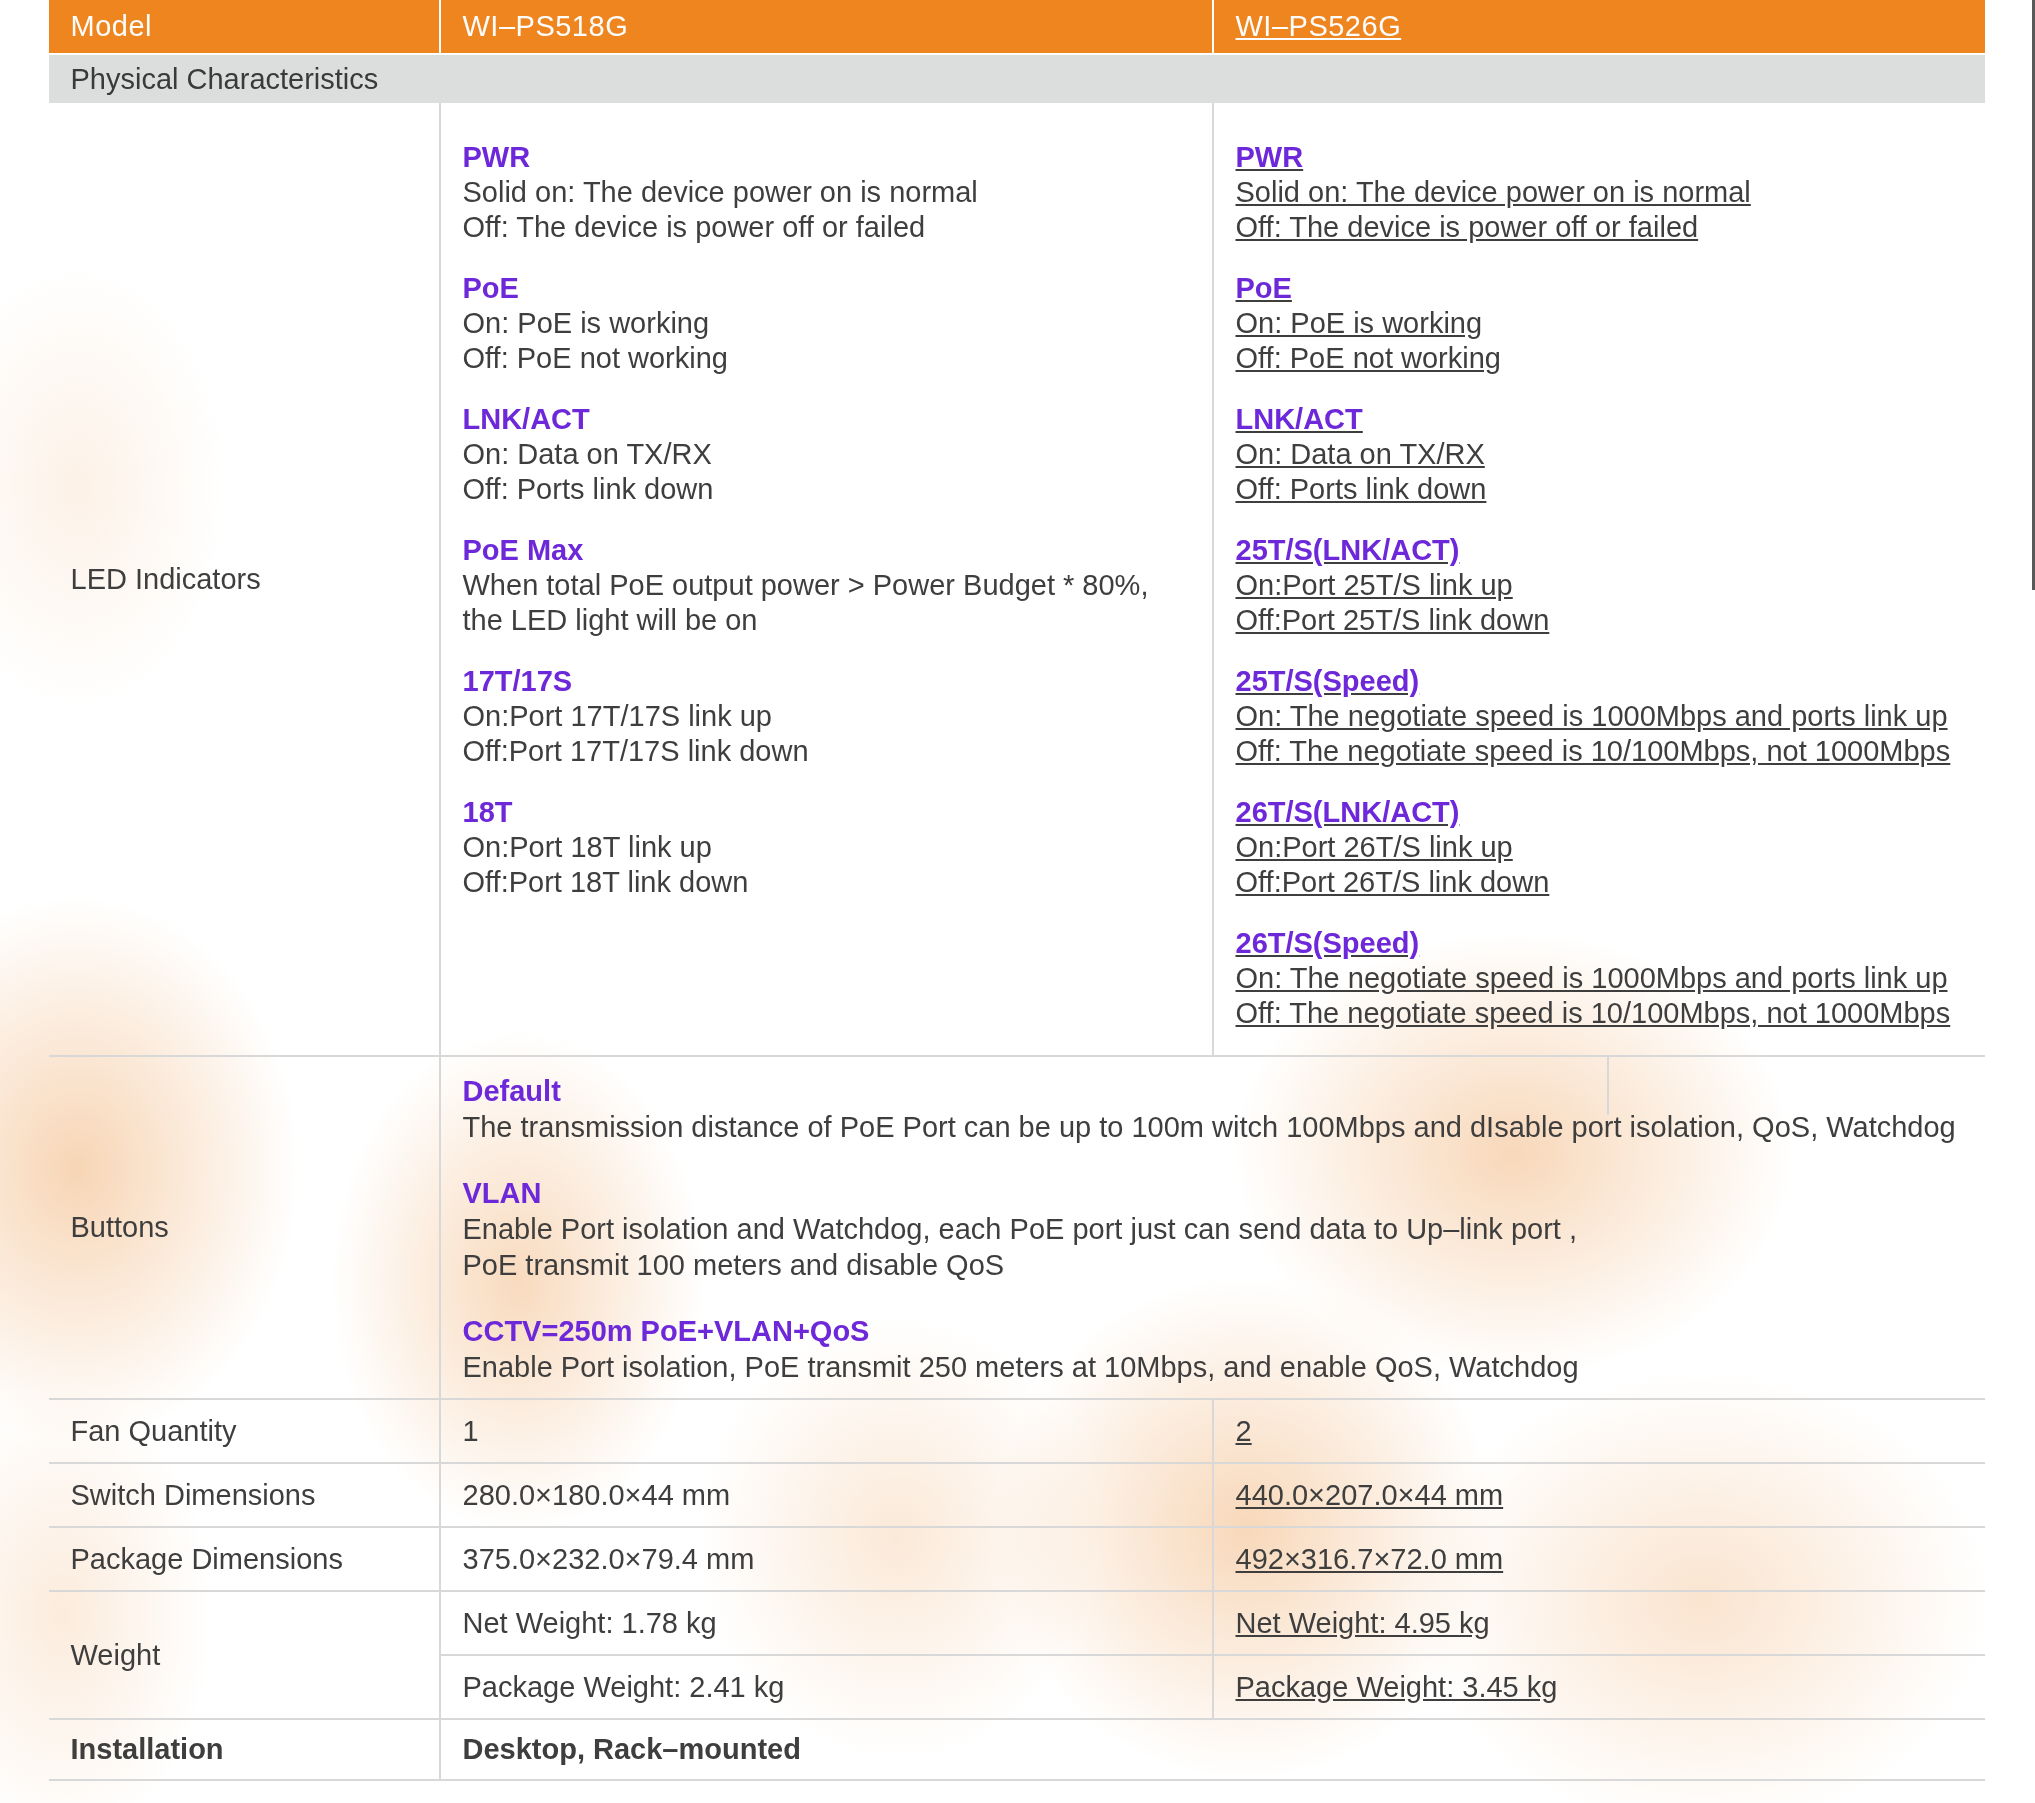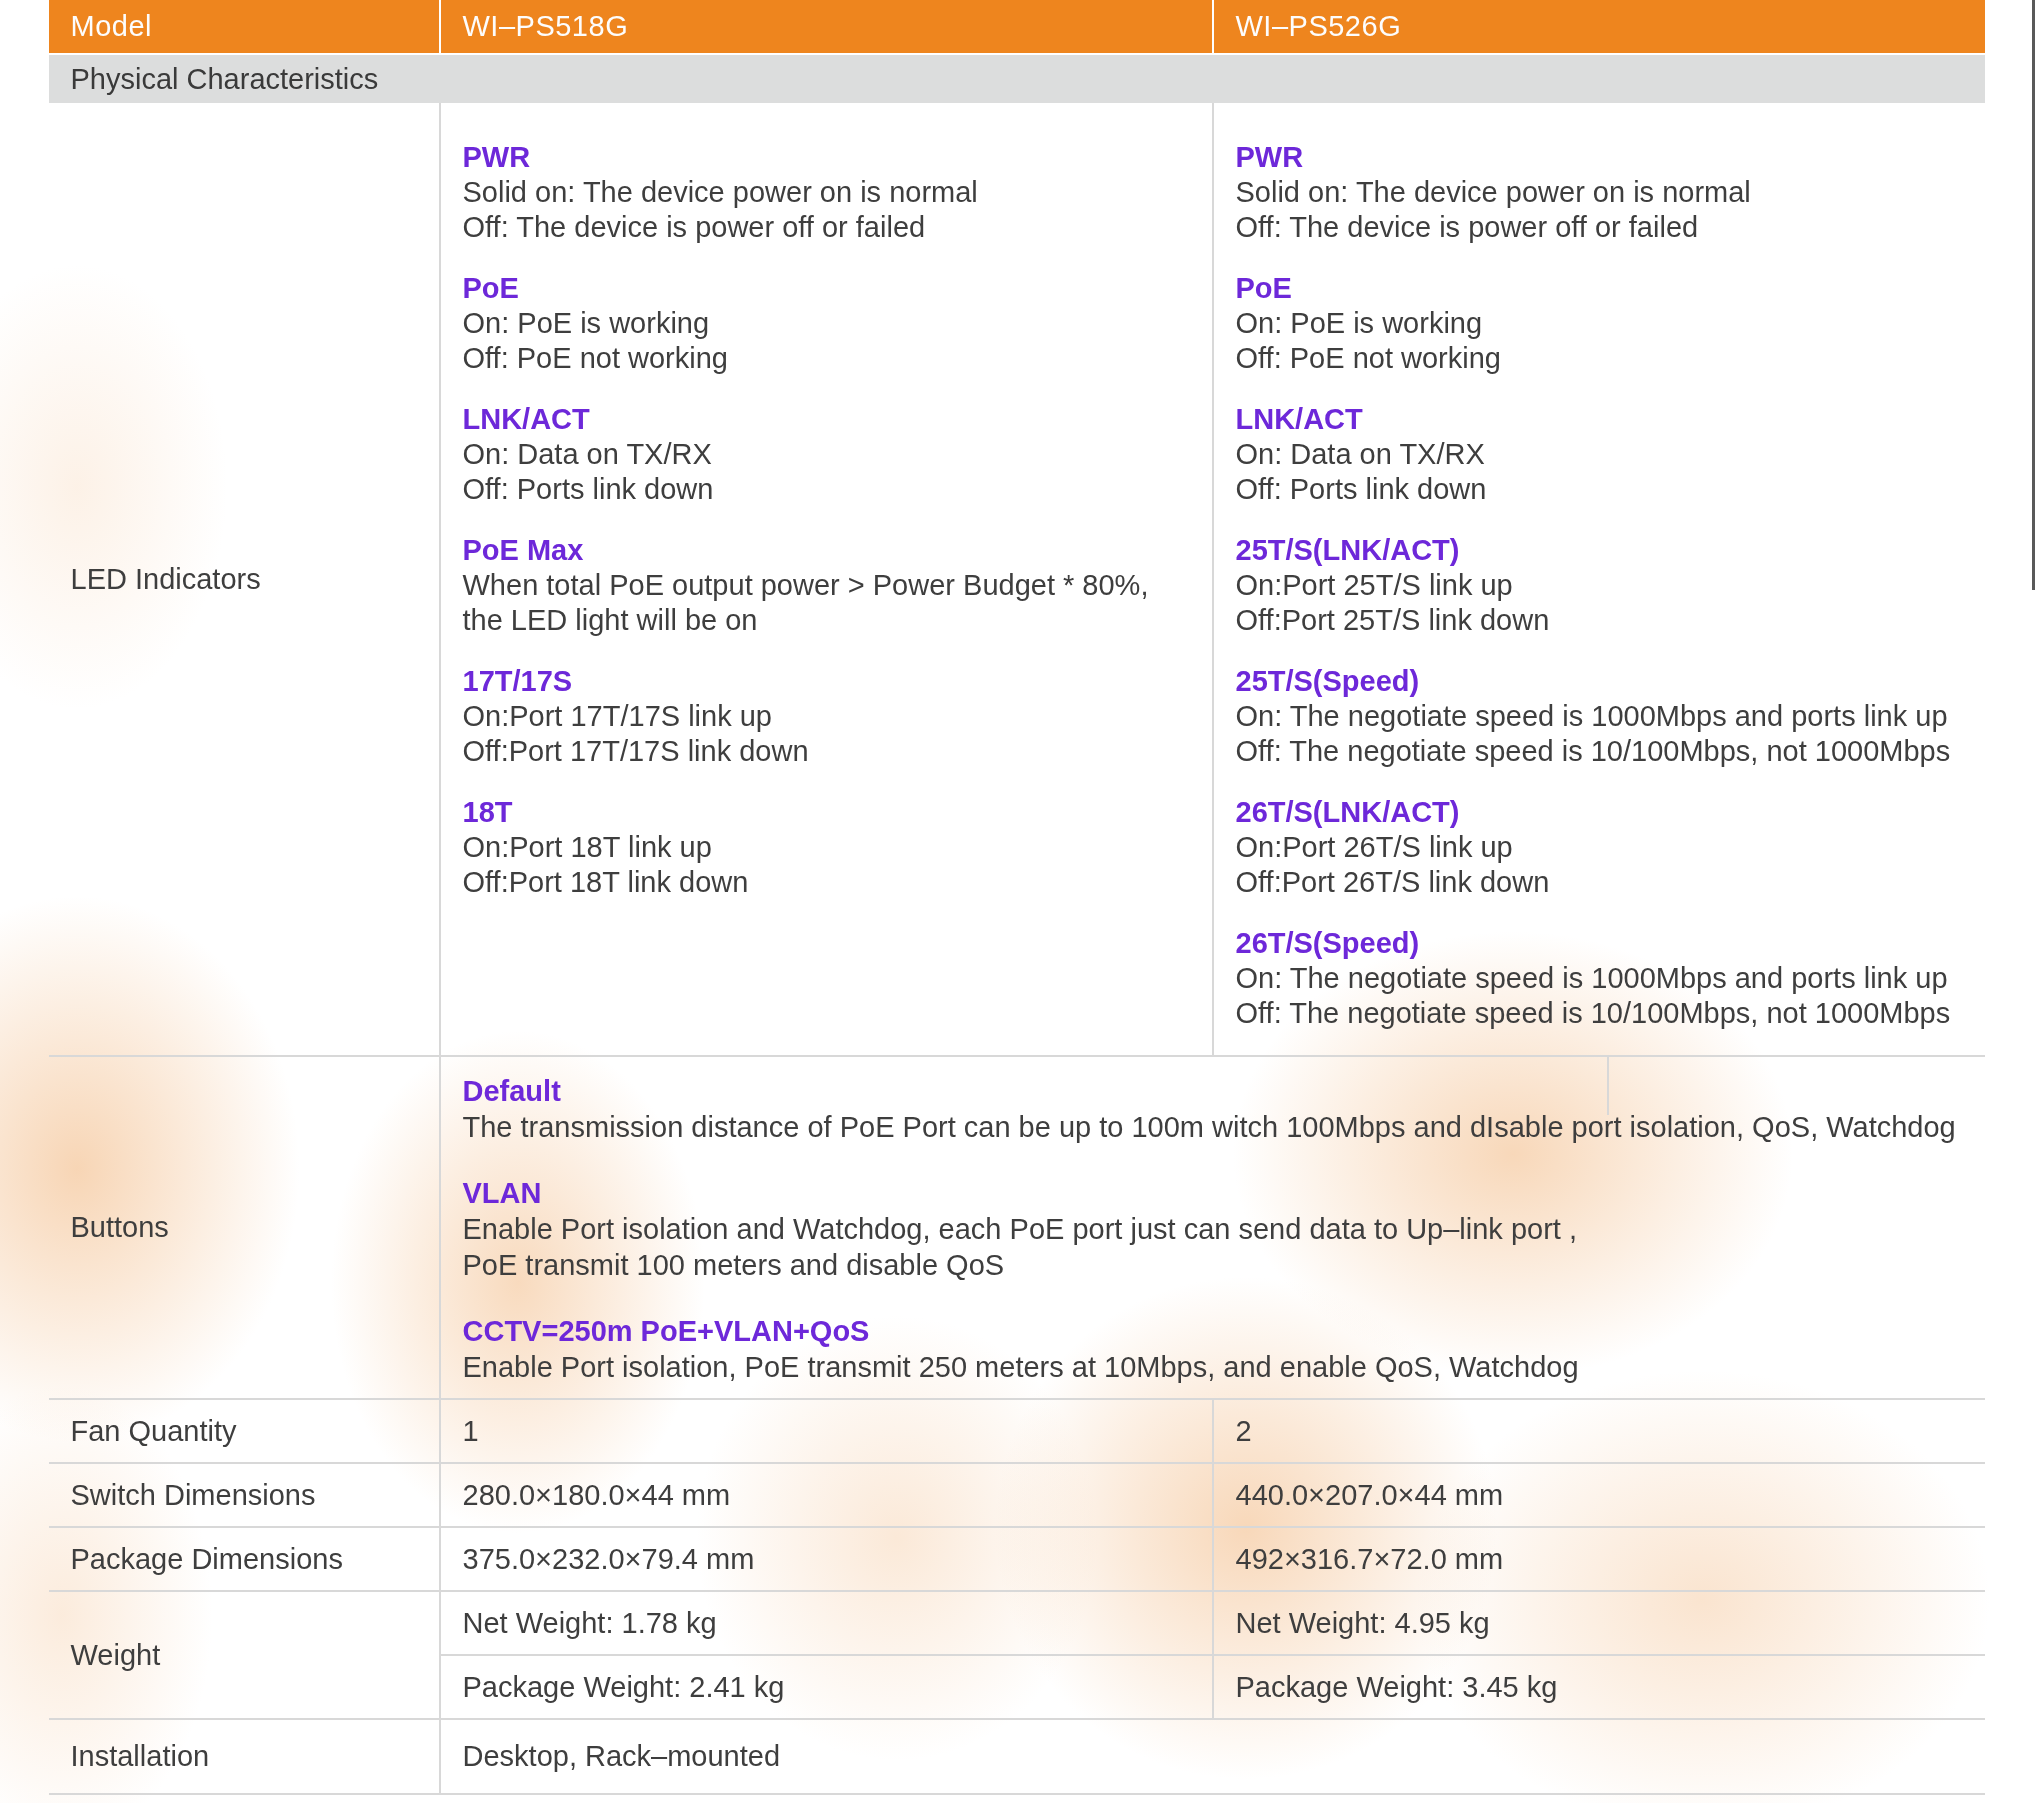--- a/index.html
+++ b/index.html
@@ -21,21 +21,21 @@
       radial-gradient(215px 328px at 62px 1615px,  rgba(246,206,168,.40), rgba(246,206,168,0) 70%),
       radial-gradient(215px 318px at 77px 487px,   rgba(246,206,168,.28), rgba(246,206,168,0) 70%);
   }
   .page-edge{position:absolute;top:0;right:0;width:2.6px;height:590px;background:#3c3c3c;opacity:.85;z-index:3;}
 
   .spec-table{position:absolute;left:49px;top:0;width:1936px;z-index:1;color:#3e3e3e;font-size:29px;}
   .row{display:flex;box-sizing:border-box;}
   .cell{box-sizing:border-box;position:relative;}
   .c1{width:392px;flex:none;}
   .c2{width:773px;flex:none;}
-  .c3{width:770px;flex:none;}
+  .c3{width:770px;flex:none;text-decoration:underline;}
 
   
   .row-header{height:55px;background:#ee851e;border-bottom:2.1px solid #ffffff;}
   .row-header .cell{display:flex;align-items:center;padding-left:21.5px;color:#fdfdfd;font-size:29px;letter-spacing:0.5px;text-align:center;}
   .row-header .c1,.row-header .c2{border-right:2.1px solid #ffffff;}
 
   
   .row-section{height:48px;background:#dcdddd;display:flex;align-items:center;padding-left:21.5px;color:#3a3a3a;}
 
   
@@ -49,21 +49,21 @@
   .led-content .block{margin:0 0 26px 0;}
   .led-content .block div{line-height:35px;}
   .block-heading{font-weight:700;color:#6d28d9;}
 
   .row-buttons{height:343px;}
   .buttons-content{flex:1;padding:16.4px 20.5px 0 21.5px;}
   .buttons-content .block{margin:0 0 30px 0;}
   .buttons-content .block div{line-height:36px;white-space:nowrap;}
 
   .row-simple{height:64px;}
-  .row-install{height:75px;}
+  .row-install{height:61px;font-weight:bold;}
 
   .row-weight{height:128px;}
   .weight-right{display:flex;flex-direction:column;flex:1;}
   .weight-sub{display:flex;height:63px;}
   .weight-sub.first{border-bottom:2.1px solid #d8d8d8;}
 
   .divider-stub{position:absolute;left:1166px;top:0;width:2.1px;height:58px;background:#d8d8d8;}
   .nowrap{white-space:nowrap;}
 </style>
 </head>

